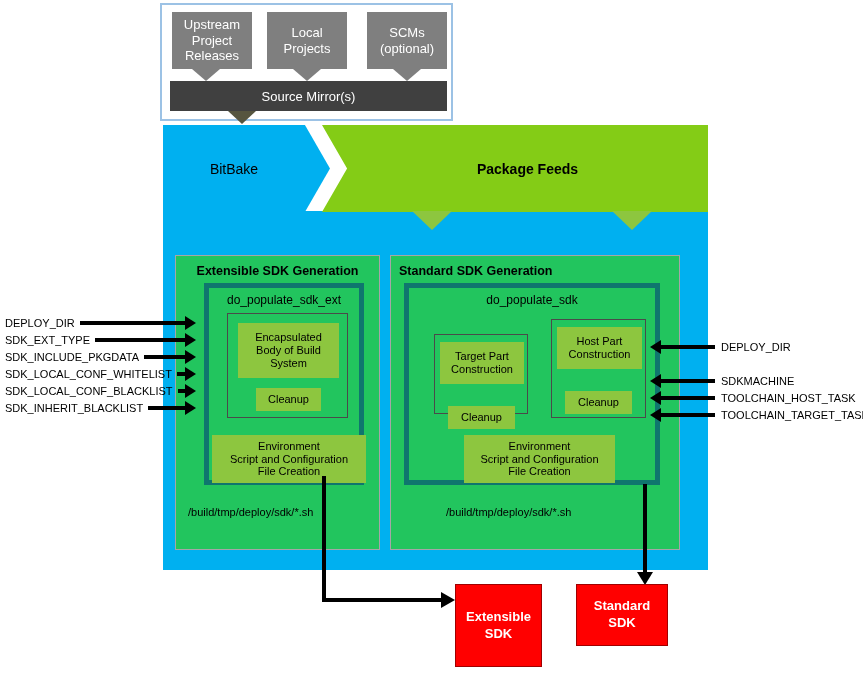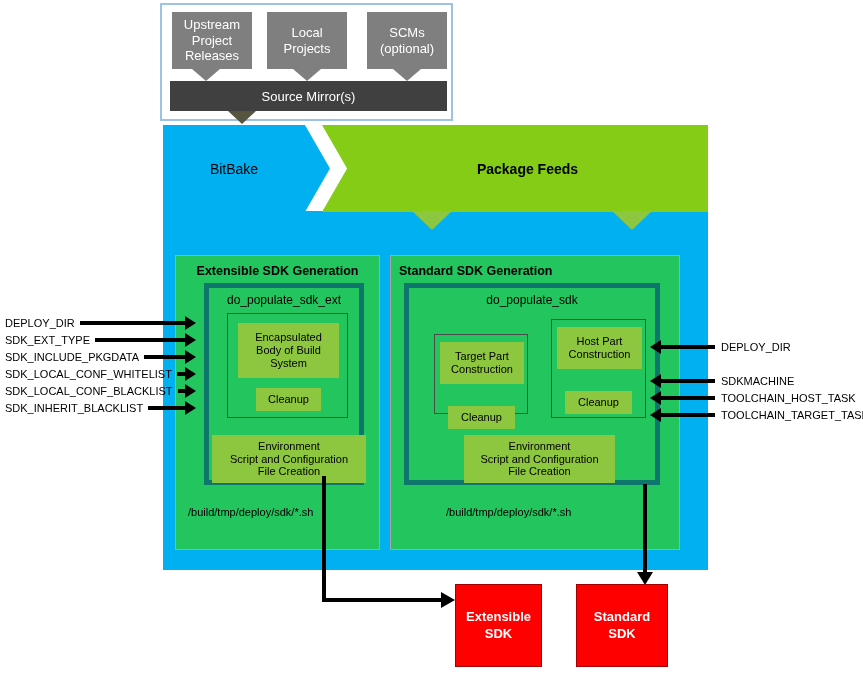--- a/index.html
+++ b/index.html
@@ -174,16 +174,16 @@
 
   <div class="abs line" style="left:322px; top:476px; width:4px; height:126px;"></div>
   <div class="abs line" style="left:322px; top:598px; width:121px; height:4px;"></div>
   <div class="abs big-head-r" style="left:441px; top:592px;"></div>
 
   <div class="abs line" style="left:643px; top:484px; width:4px; height:90px;"></div>
   <div class="abs big-head-d" style="left:637px; top:572px;"></div>
 
   <div class="abs red-box center pre" style="left:455px; top:584px; width:87px; height:83px;">Extensible
 SDK</div>
-  <div class="abs red-box center pre" style="left:576px; top:584px; width:92px; height:83px;">Standard
+  <div class="abs red-box center pre" style="left:576px; top:584px; width:92px; height:62px;">Standard
 SDK</div>
 
 </div>
 
 </body></html>

